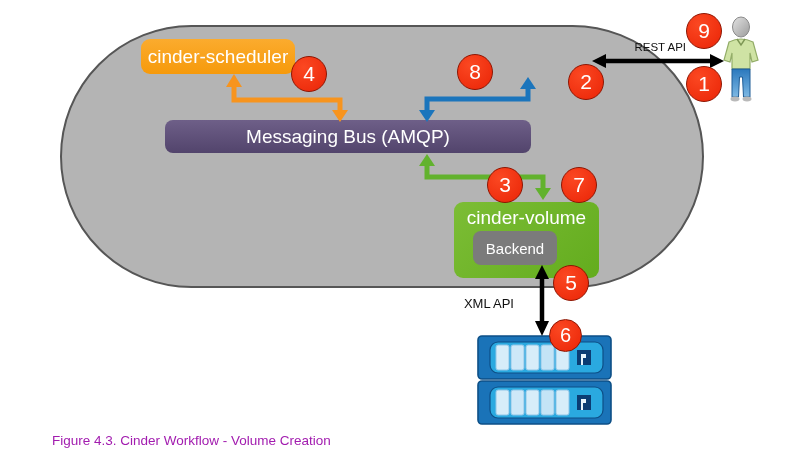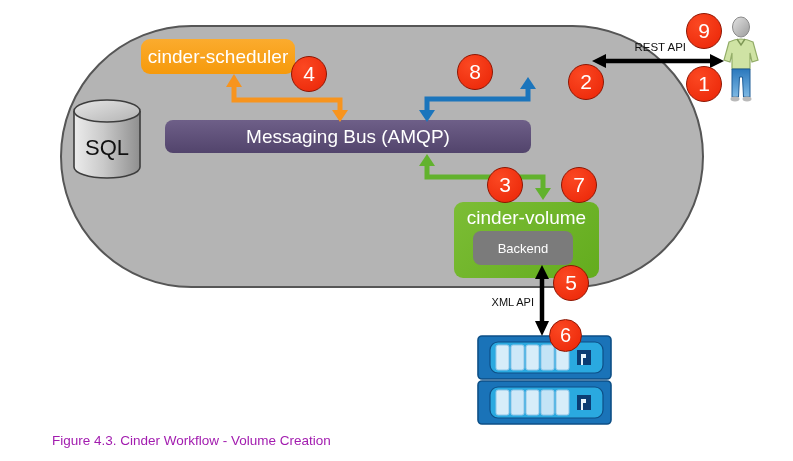--- a/index.html
+++ b/index.html
@@ -22,65 +22,47 @@
   }
   #node-scheduler{left:141px;top:39px;width:154px;height:35px;border-radius:9px;
     background:linear-gradient(180deg,#fbab2e,#f69a0b);font-size:19px;}
   #node-api{left:485px;top:40px;width:107px;height:37px;border-radius:9px;
     background:linear-gradient(180deg,#2b7fc7,#1568b0);font-size:19px;}
   #node-bus{left:165px;top:120px;width:366px;height:33px;border-radius:8px;
     background:linear-gradient(180deg,#6e5f88,#52446c);font-size:19px;}
   #node-volume{left:454px;top:202px;width:145px;height:76px;border-radius:9px;
     background:linear-gradient(135deg,#7cbd35,#63ac1e);font-size:19px;
     align-items:flex-start;padding-top:5px;}
-  #node-backend{left:473px;top:231px;width:100px;height:34px;border-radius:8px;
-    background:#7b7b7b;font-size:13px;z-index:3;}
+  #node-backend{left:473px;top:231px;width:84px;height:34px;border-radius:8px;
+    background:#7b7b7b;font-size:15px;z-index:3;}
   
   .badge{
     width:36px;height:36px;border-radius:50%;background:radial-gradient(circle at 35% 30%,#fb4822,#ea2406);
     border:1.5px solid #8f1400;color:#fff;font-size:21px;display:flex;align-items:center;
     justify-content:center;z-index:5;box-sizing:border-box;
   }
   #badge-6{width:33px;height:33px;font-size:20px;}
   
   .conn-label{color:#111;z-index:5;text-align:right;}
   #rest-api-label{left:616px;top:41px;width:70px;font-size:11.5px;}
-  #xml-api-label{left:472px;top:296px;width:62px;font-size:11px;}
+  #xml-api-label{left:452px;top:296px;width:62px;font-size:13px;}
   
   #sql-icon{left:70px;top:97px;z-index:2;}
   #user-icon{left:721px;top:15px;z-index:2;}
   #storage-icon{left:476px;top:335px;z-index:2;}
   
   #caption{left:52px;top:433px;font-size:13.5px;color:#a21caf;z-index:2;}
 </style>
 </head>
 <body>
 
 <div id="stage">
 
   <div id="cloud" class="abs"></div>
 
-  <div id="sql-icon" class="abs">
-    <svg width="74" height="84" viewBox="0 0 74 84">
-      <defs>
-        <linearGradient id="cylBody" x1="0" y1="0" x2="1" y2="0">
-          <stop offset="0" stop-color="#ececec"></stop>
-            <stop offset="0.45" stop-color="#c9c9c9"></stop>
-          <stop offset="1" stop-color="#8f8f8f"></stop>
-        </linearGradient>
-        <linearGradient id="cylTop" x1="0" y1="0" x2="1" y2="1">
-          <stop offset="0" stop-color="#e6e6e6"></stop>
-            <stop offset="1" stop-color="#b3b3b3"></stop>
-        </linearGradient>
-      </defs>
-      <path d="M4 14 v56 a33 11 0 0 0 66 0 v-56" fill="url(#cylBody)" stroke="#3d3d3d" stroke-width="1.6"></path>
-      <ellipse cx="37" cy="14" rx="33" ry="11" fill="url(#cylTop)" stroke="#3d3d3d" stroke-width="1.6"></ellipse>
-      <text x="37" y="58" text-anchor="middle" font-family="Liberation Sans, sans-serif" font-size="22" fill="#111">SQL</text>
-    </svg>
-  </div>
 
   <div id="node-scheduler" class="abs node">
     <span>cinder-scheduler</span>
   </div>
   <div id="node-bus" class="abs node">
     <span>Messaging Bus (AMQP)</span>
   </div>
   <div id="node-volume" class="abs node">
     <span>cinder-volume</span>
   </div>

